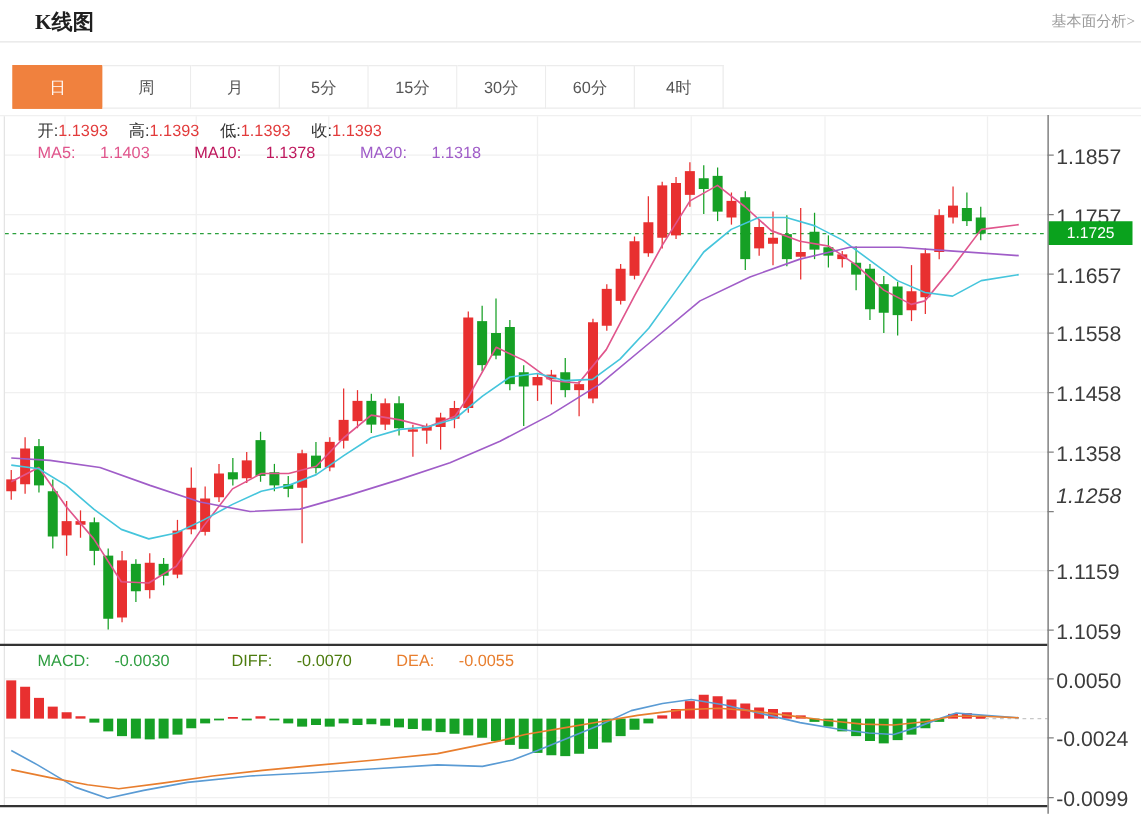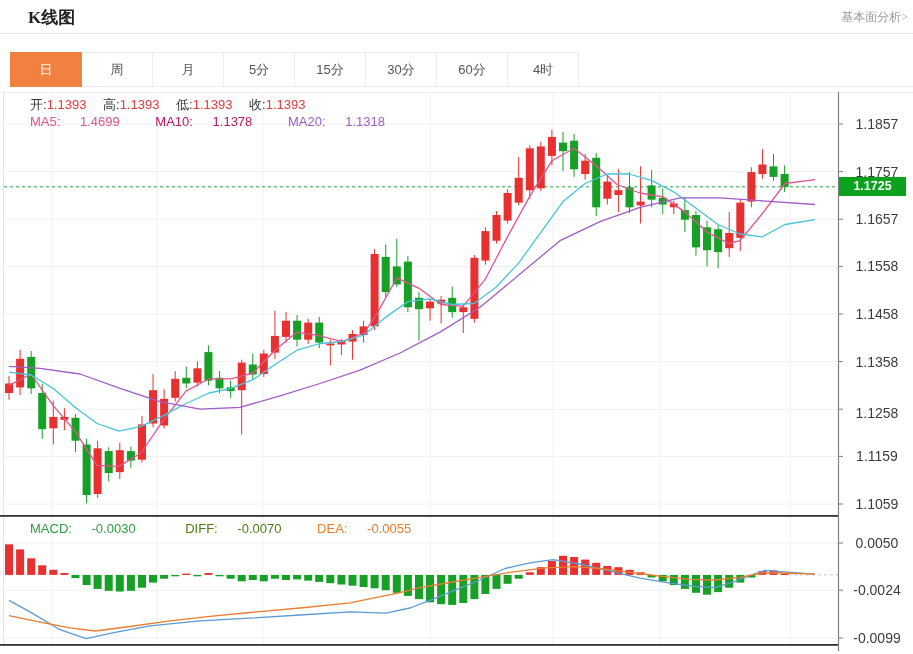--- a/index.html
+++ b/index.html
@@ -17,21 +17,21 @@
   .ohlc-row{position:absolute;left:30px;top:96px;font-size:13px;z-index:2;white-space:nowrap;}
   .ohlc-row .pair{margin-right:13px;}
   .ohlc-row .lbl{color:#333;}
   .ohlc-row .val{color:#e23b3b;}
   .ma-row{position:absolute;left:30px;top:114px;font-size:13px;z-index:2;white-space:nowrap;}
   .ma-row span{margin-right:16px;}
   .ma5{color:#e0558c;} .ma10{color:#be185d;} .ma20{color:#a05dc8;}
   .macd-row{position:absolute;left:30px;top:521px;font-size:13px;z-index:2;white-space:nowrap;}
   .macd-row span{margin-right:16px;}
   .macd-val{color:#2f9e41;margin-top:47px;} .diff-val{color:#4d7c0f;margin-left:14px;} .dea-val{color:#e87e2e;}
-  .ylabel{position:absolute;left:845px;width:64px;font-size:14px;color:#3c3c3c;z-index:2;text-align:center;}
+  .ylabel{position:absolute;left:845px;width:64px;font-size:17px;color:#3c3c3c;z-index:2;text-align:left;}
   .badge{position:absolute;left:839px;width:67px;height:19px;line-height:19px;text-align:center;
          background:#0aa21d;color:#fff;font-size:12.5px;z-index:4;}
 </style>
 </head>
 <body>
 
 <div class="page">
   <svg id="plot" viewBox="0 0 913 654">
       <line x1="4" y1="124.0" x2="838" y2="124.0" stroke="#f0f0f0" stroke-width="1"></line>
       <line x1="4" y1="171.6" x2="838" y2="171.6" stroke="#f0f0f0" stroke-width="1"></line>
@@ -308,37 +308,37 @@
     </div>
 
   <div class="ohlc-row">
     <span class="pair"><span class="lbl">开:</span><span class="val">1.1393</span></span>
     <span class="pair"><span class="lbl">高:</span><span class="val">1.1393</span></span>
     <span class="pair"><span class="lbl">低:</span><span class="val">1.1393</span></span>
     <span class="pair"><span class="lbl">收:</span><span class="val">1.1393</span></span>
   </div>
 
   <div class="ma-row">
-    <span class="ma5"><span>MA5:</span> <span>1.4699</span></span>
+    <span class="ma5"><span>MA5:</span> <span>1.1403</span></span>
     <span class="ma10"><span>MA10:</span> <span>1.1378</span></span>
     <span class="ma20"><span>MA20:</span> <span>1.1318</span></span>
   </div>
 
   <div class="macd-row">
     <span class="macd-val"><span>MACD:</span> <span>-0.0030</span></span>
     <span class="diff-val"><span>DIFF:</span> <span>-0.0070</span></span>
     <span class="dea-val"><span>DEA:</span> <span>-0.0055</span></span>
   </div>
 
-  <div class="badge" style="top: 177.357px; font-weight: bold;">1.1725</div>
+  <div class="badge" style="top: 177.357px;">1.1725</div>
 <div class="ylabel" style="top: 116px;">1.1857</div>
     <div class="ylabel" style="top: 163.619px;">1.1757</div>
     <div class="ylabel" style="top: 211.238px;">1.1657</div>
     <div class="ylabel" style="top: 258.381px;">1.1558</div>
     <div class="ylabel" style="top: 306px;">1.1458</div>
     <div class="ylabel" style="top: 353.619px;">1.1358</div>
-    <div class="ylabel" style="top: 405px;">1.1258</div>
+    <div class="ylabel" style="top: 387px; font-style: italic;">1.1258</div>
     <div class="ylabel" style="top: 448.381px;">1.1159</div>
     <div class="ylabel" style="top: 496px;">1.1059</div>
     <div class="ylabel" style="top: 535px;">0.0050</div>
     <div class="ylabel" style="top: 582.181px;">-0.0024</div>
     <div class="ylabel" style="top: 630px;">-0.0099</div>
   </div>
 
 </body></html>

